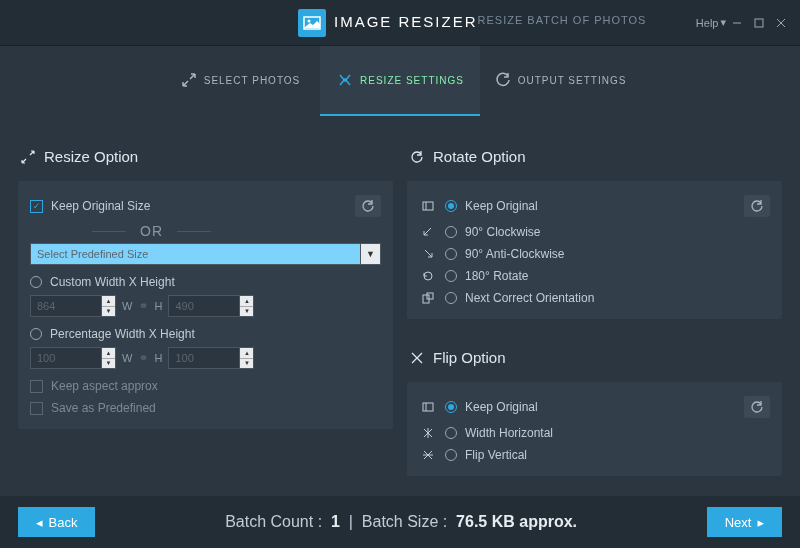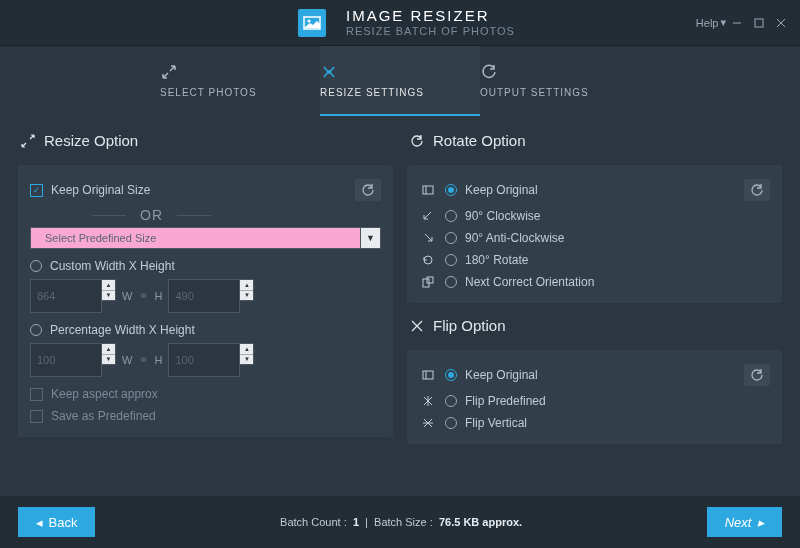--- a/index.html
+++ b/index.html
@@ -1,69 +1,69 @@
 <!DOCTYPE html>
 <html><head>
 <meta charset="utf-8">
 <style>
 * { margin: 0; padding: 0; box-sizing: border-box; font-family: "Segoe UI", Arial, sans-serif; }
 body { width: 800px; height: 548px; background: #2b3640; color: #c8d0d8; overflow: hidden; font-size: 12px; }
 
 .titlebar { height: 46px; background: #232d36; display: flex; align-items: center; padding: 0 8px; border-bottom: 1px solid #1a2128; }
 .logo-wrap { display: flex; align-items: center; gap: 8px; margin-left: 290px; }
 .logo-icon { width: 28px; height: 28px; background: #2da8e0; display: flex; align-items: center; justify-content: center; border-radius: 2px; }
-.logo-text { display: flex; flex-direction: column; line-height: 1.1; margin-left: 12px; }
+.logo-text { display: flex; flex-direction: row; line-height: 1.1; }
 .logo-title { color: #fff; font-size: 15px; font-weight: 400; letter-spacing: 2px; }
 .logo-sub { color: #7a8a98; font-size: 11px; letter-spacing: 1px; }
 .title-right { margin-left: auto; display: flex; align-items: center; color: #9aa8b4; }
 .help { font-size: 11px; display: flex; align-items: center; gap: 2px; cursor: pointer; }
 .winbtn { width: 22px; height: 22px; display: flex; align-items: center; justify-content: center; cursor: pointer; color: #9aa8b4; }
 
 .tabs { height: 70px; display: flex; justify-content: center; background: #2b3640; }
-.tab { width: 160px; display: flex; flex-direction: column; align-items: flex-start; justify-content: center; gap: 6px; cursor: pointer; color: #aab6c0; border-bottom: 2px solid transparent; }
-.tab.active { background: #323e49; color: #e5e5e5; border-bottom: 2px solid #2da8e0; }
+.tab { width: 160px; display: flex; flex-direction: row; align-items: center; justify-content: center; gap: 6px; cursor: pointer; color: #aab6c0; border-bottom: 2px solid transparent; }
+.tab.active { background: #323e49; color: #86efac; border-bottom: 2px solid #2da8e0; }
 .tab-label { font-size: 10px; letter-spacing: 1px; }
 
 .content { display: flex; padding: 12px 18px 0 18px; gap: 14px; height: 380px; }
 .col { flex: 1; display: flex; flex-direction: column; gap: 8px; }
 
-.panel-title { display: flex; align-items: center; gap: 8px; color: #e0e6ec; font-size: 15px; padding: 4px 2px 8px 2px; }
+.panel-title { display: flex; align-items: center; gap: 8px; color: #e0e6ec; font-size: 15px; padding: 4px 2px 8px 2px; margin-top: 16px; }
 .panel-body { background: #323e49; border-radius: 2px; padding: 10px 12px; }
 
 .row { display: flex; align-items: center; gap: 8px; padding: 4px 0; font-size: 12px; color: #c0ccd6; }
 .row.or { color: #8a98a4; font-size: 14px; padding: 2px 0 2px 56px; position: relative; letter-spacing: 1px; }
 .row.or::before, .row.or::after { content:""; height:1px; width:34px; background:#4a5660; display:inline-block; margin:0 6px; }
 
 .checkbox { width: 13px; height: 13px; border: 1px solid #2da8e0; display: inline-flex; align-items: center; justify-content: center; color: #2da8e0; font-size: 9px; }
 .checkbox.empty { border-color: #5a6670; color: transparent; }
 .radio { width: 12px; height: 12px; border: 1px solid #9aa8b4; border-radius: 50%; display: inline-flex; align-items: center; justify-content: center; }
 .radio.checked::after { content:""; width:6px; height:6px; background:#2da8e0; border-radius:50%; }
 .radio.checked { border-color:#2da8e0; }
 
 .reset { width: 26px; height: 22px; margin-left: auto; background: #3d4954; border-radius: 2px; display:flex; align-items:center; justify-content:center; cursor:pointer; }
 
 .select { display:flex; height:22px; margin:2px 0 6px 0; }
-.select-input { flex:1; background:#f9a8d4; border:1px solid #4a5660; padding:0 14px; color:#5a6670; font-size:11px; display:flex; align-items:center; }
+.select-input { flex:1; background:#7dd3fc; border:1px solid #4a5660; padding:0 6px; color:#5a6670; font-size:11px; display:flex; align-items:center; }
 .select-btn { width:20px; background:#e8ecef; color:#333; display:flex; align-items:center; justify-content:center; font-size:9px; border:1px solid #4a5660; border-left:none; }
 
 .dim-row { display:flex; align-items:center; gap:6px; padding:2px 0 6px 0; }
 .numbox { display:flex; }
-.num-input { width:72px; height:22px; background:#2b3640; border:1px solid #4a5660; color:#5a6670; font-size:11px; padding:16px 6px; display:flex; align-items:center; }
+.num-input { width:72px; height:22px; background:#2b3640; border:1px solid #4a5660; color:#5a6670; font-size:11px; padding:4px 6px; display:flex; align-items:center; }
 .spinner { width:14px; height:22px; background:#e8ecef; display:flex; flex-direction:column; border:1px solid #4a5660; border-left:none; }
 .spinner div { flex:1; display:flex; align-items:center; justify-content:center; color:#333; font-size:6px; }
 .spinner div:first-child { border-bottom:1px solid #aaa; }
 .dim-label { color:#8a98a4; font-size:11px; }
 .link-icon { color:#5a6670; }
 
 .opt-icon { width:18px; color:#c0ccd6; display:flex; justify-content:center; }
 
 .footer { position:absolute; bottom:0; left:0; right:0; height:52px; background:#232d36; display:flex; align-items:center; padding:0 18px; }
 .btn { display:flex; align-items:center; gap:6px; background:#2da8e0; color:#fff; height:30px; padding:0 18px; font-size:13px; cursor:pointer; border:none; }
-.btn.next { margin-left:auto;font-style:italic; }
-.footer-info { flex:1; text-align:center; color:#c0ccd6; font-size:11px; }
+.btn.next { margin-left:auto; }
+.footer-info { flex:1; text-align:center; color:#c0ccd6; font-size:16px; }
 .footer-info b { color:#e6ecf0; font-weight:600; }
 
 svg { display:block; }
 </style>
 </head>
 <body>
 
 <div class="titlebar">
   <div class="logo-wrap">
     <div class="logo-icon">
@@ -313,21 +313,21 @@
           </div>
       </div>
       <div class="row">
         <span class="opt-icon">
             <svg width="14" height="14" viewBox="0 0 14 14">
               <path d="M3 3 L7 7 L3 11 M11 3 L7 7 L11 11" stroke="currentColor" fill="none"></path>
               <line x1="7" y1="2" x2="7" y2="12" stroke="currentColor"></line>
             </svg>
           </span>
         <span class="radio"></span>
-        <span>Flip Predefined</span>
+        <span>Width Horizontal</span>
       </div>
       <div class="row">
         <span class="opt-icon">
             <svg width="14" height="14" viewBox="0 0 14 14">
               <path d="M3 3 L7 7 L11 3 M3 11 L7 7 L11 11" stroke="currentColor" fill="none"></path>
               <line x1="2" y1="7" x2="12" y2="7" stroke="currentColor"></line>
             </svg>
           </span>
         <span class="radio"></span>
         <span>Flip Vertical</span>

